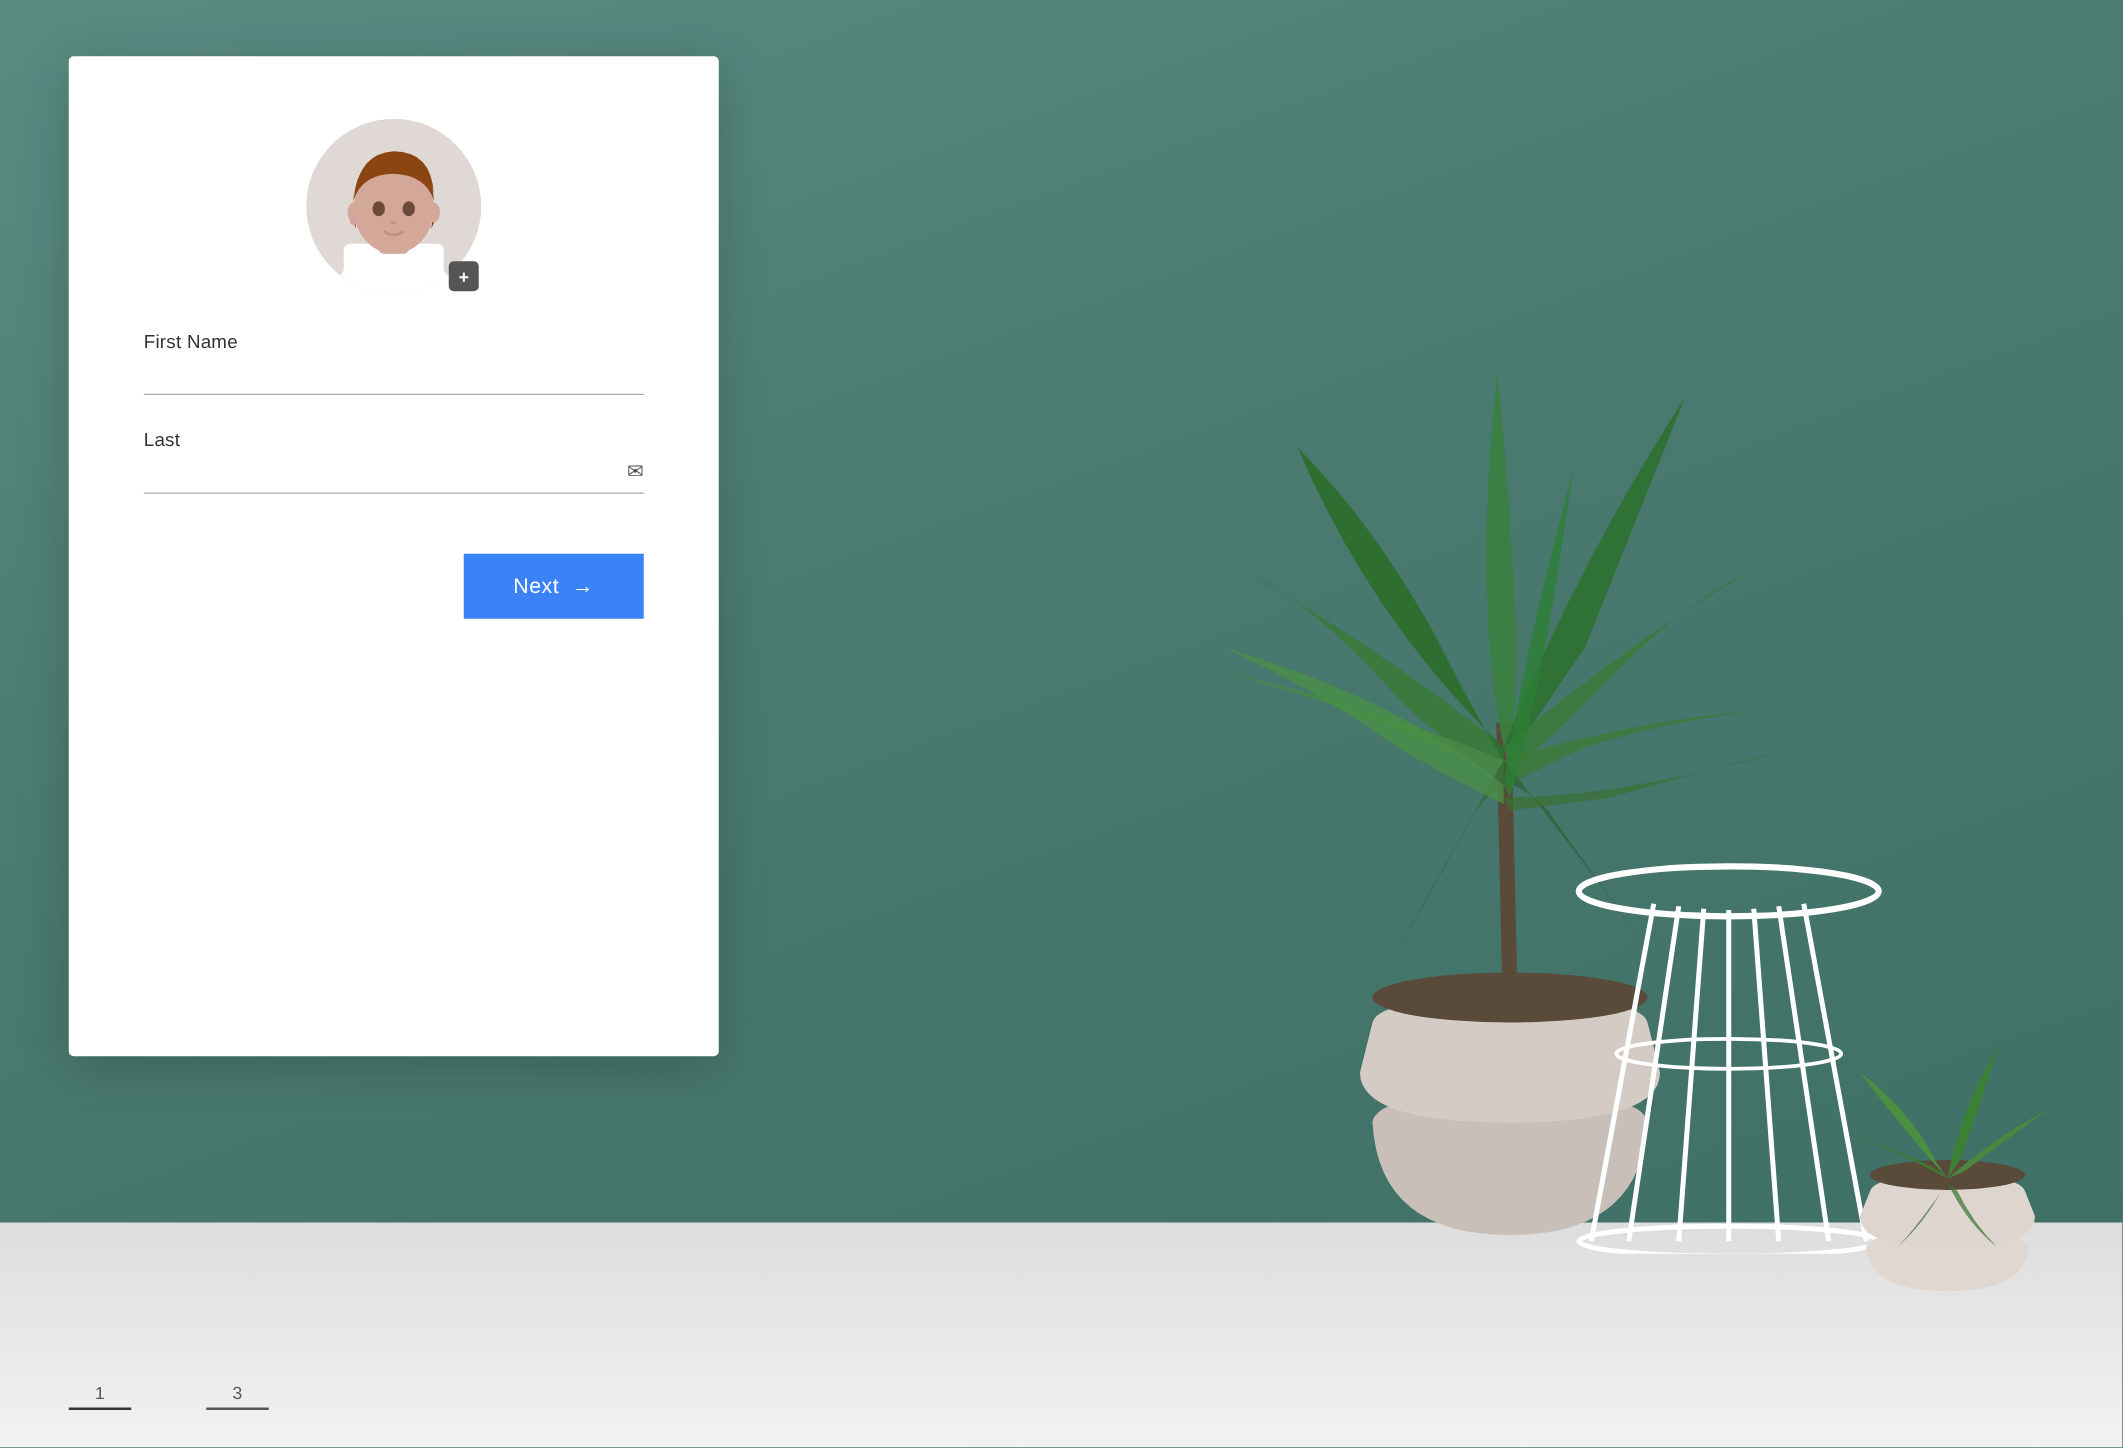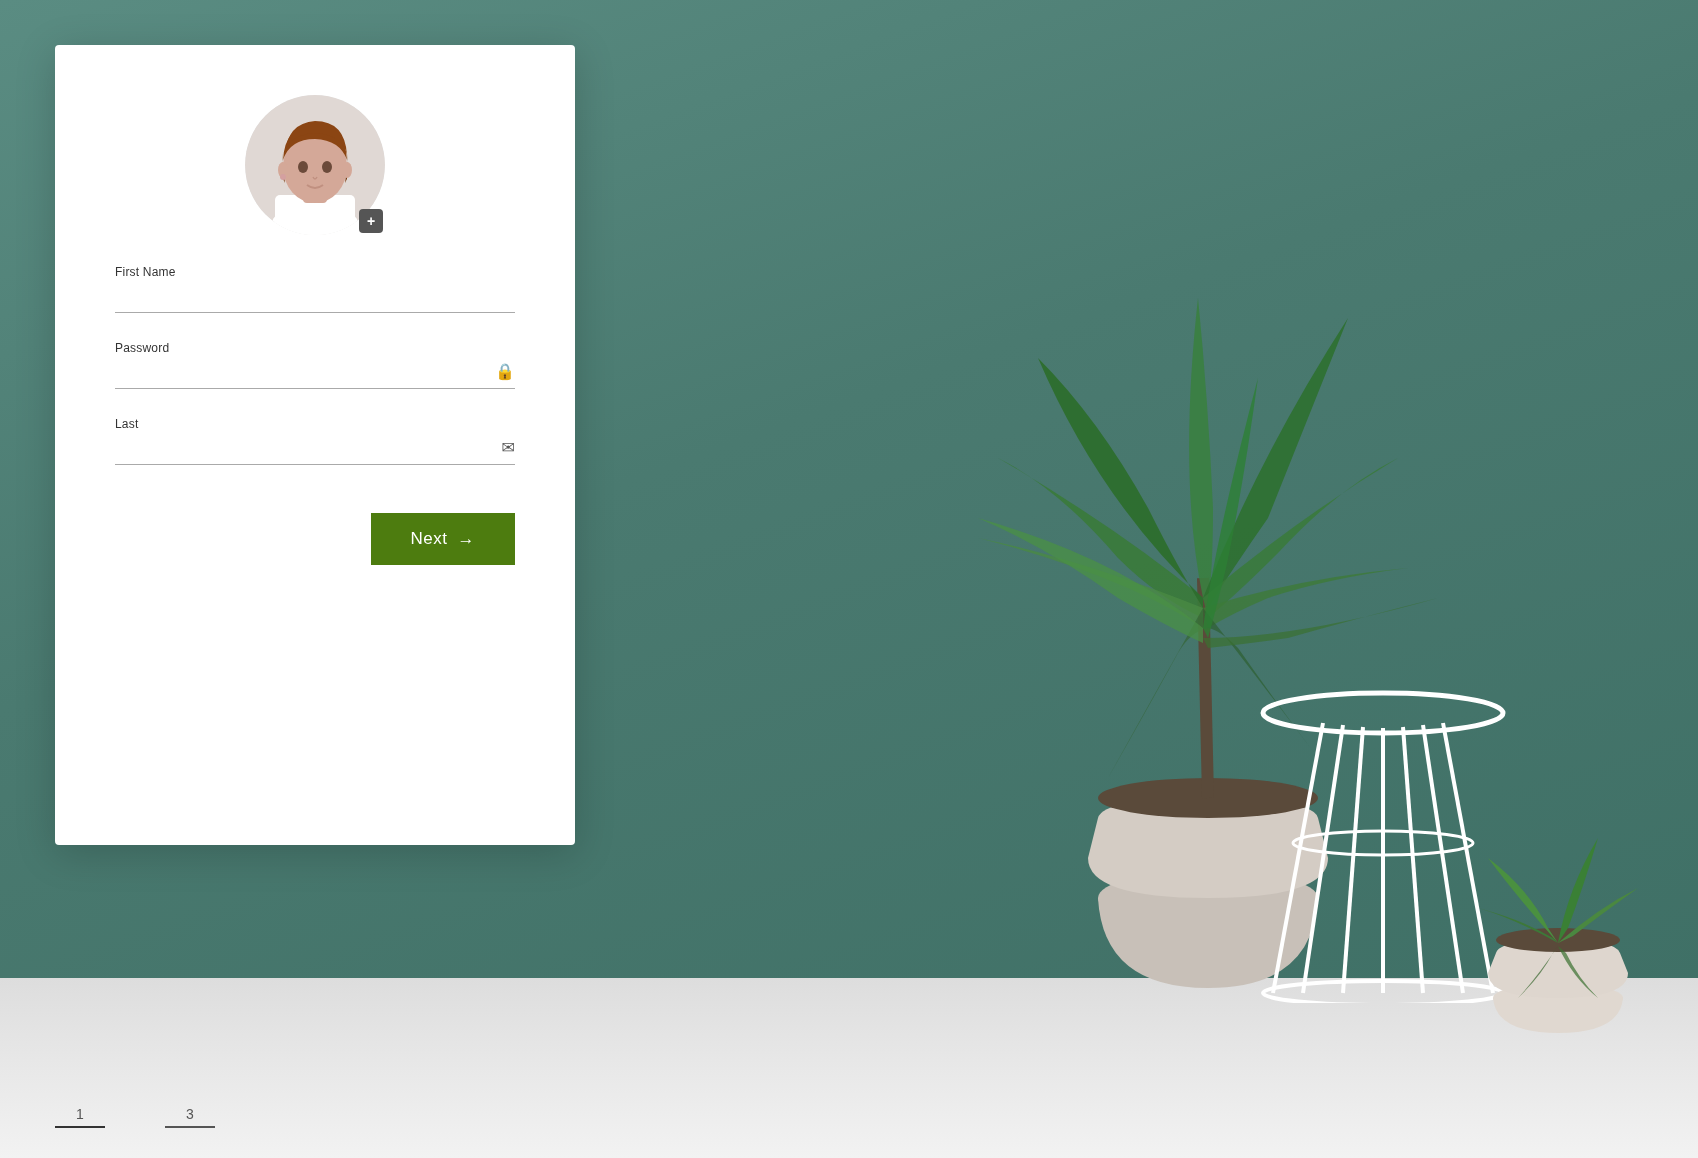--- a/index.html
+++ b/index.html
@@ -127,21 +127,21 @@
       flex-direction: column;
       margin-bottom: 28px;
       position: relative;
     }
 
     .field-group.full {
       flex: 1;
     }
 
     .field-label {
-      font-size: 12px;
+      font-size: 15px;
       color: #333;
       font-weight: 400;
       margin-bottom: 6px;
       letter-spacing: 0.2px;
     }
 
     .field-input {
       border: none;
       border-bottom: 1.5px solid #aaa;
       outline: none;
@@ -156,21 +156,21 @@
       position: absolute;
       right: 0;
       bottom: 8px;
       color: #555;
       font-size: 16px;
     }
 
     
     .next-btn {
       align-self: flex-end;
-      background: #4d7c0f;
+      background: #3b82f6;
       color: #fff;
       border: none;
       padding: 16px 40px;
       font-size: 17px;
       font-weight: 500;
       cursor: pointer;
       display: flex;
       align-items: center;
       gap: 10px;
       margin-top: 20px;
@@ -331,25 +331,20 @@
 
   <div class="form-fields">
 
     <div class="field-row">
       <div class="field-group">
         <label class="field-label">First Name</label>
         <input class="field-input" type="text" style="">
       </div>
     </div>
 
-    <div class="field-group full">
-      <label class="field-label">Password</label>
-      <input class="field-input" type="password" style="">
-      <span class="field-icon">🔒</span>
-    </div>
 
     <div class="field-group full">
       <label class="field-label">Last</label>
       <input class="field-input" type="email" style="">
       <span class="field-icon">✉</span>
     </div>
 
 
 
 

